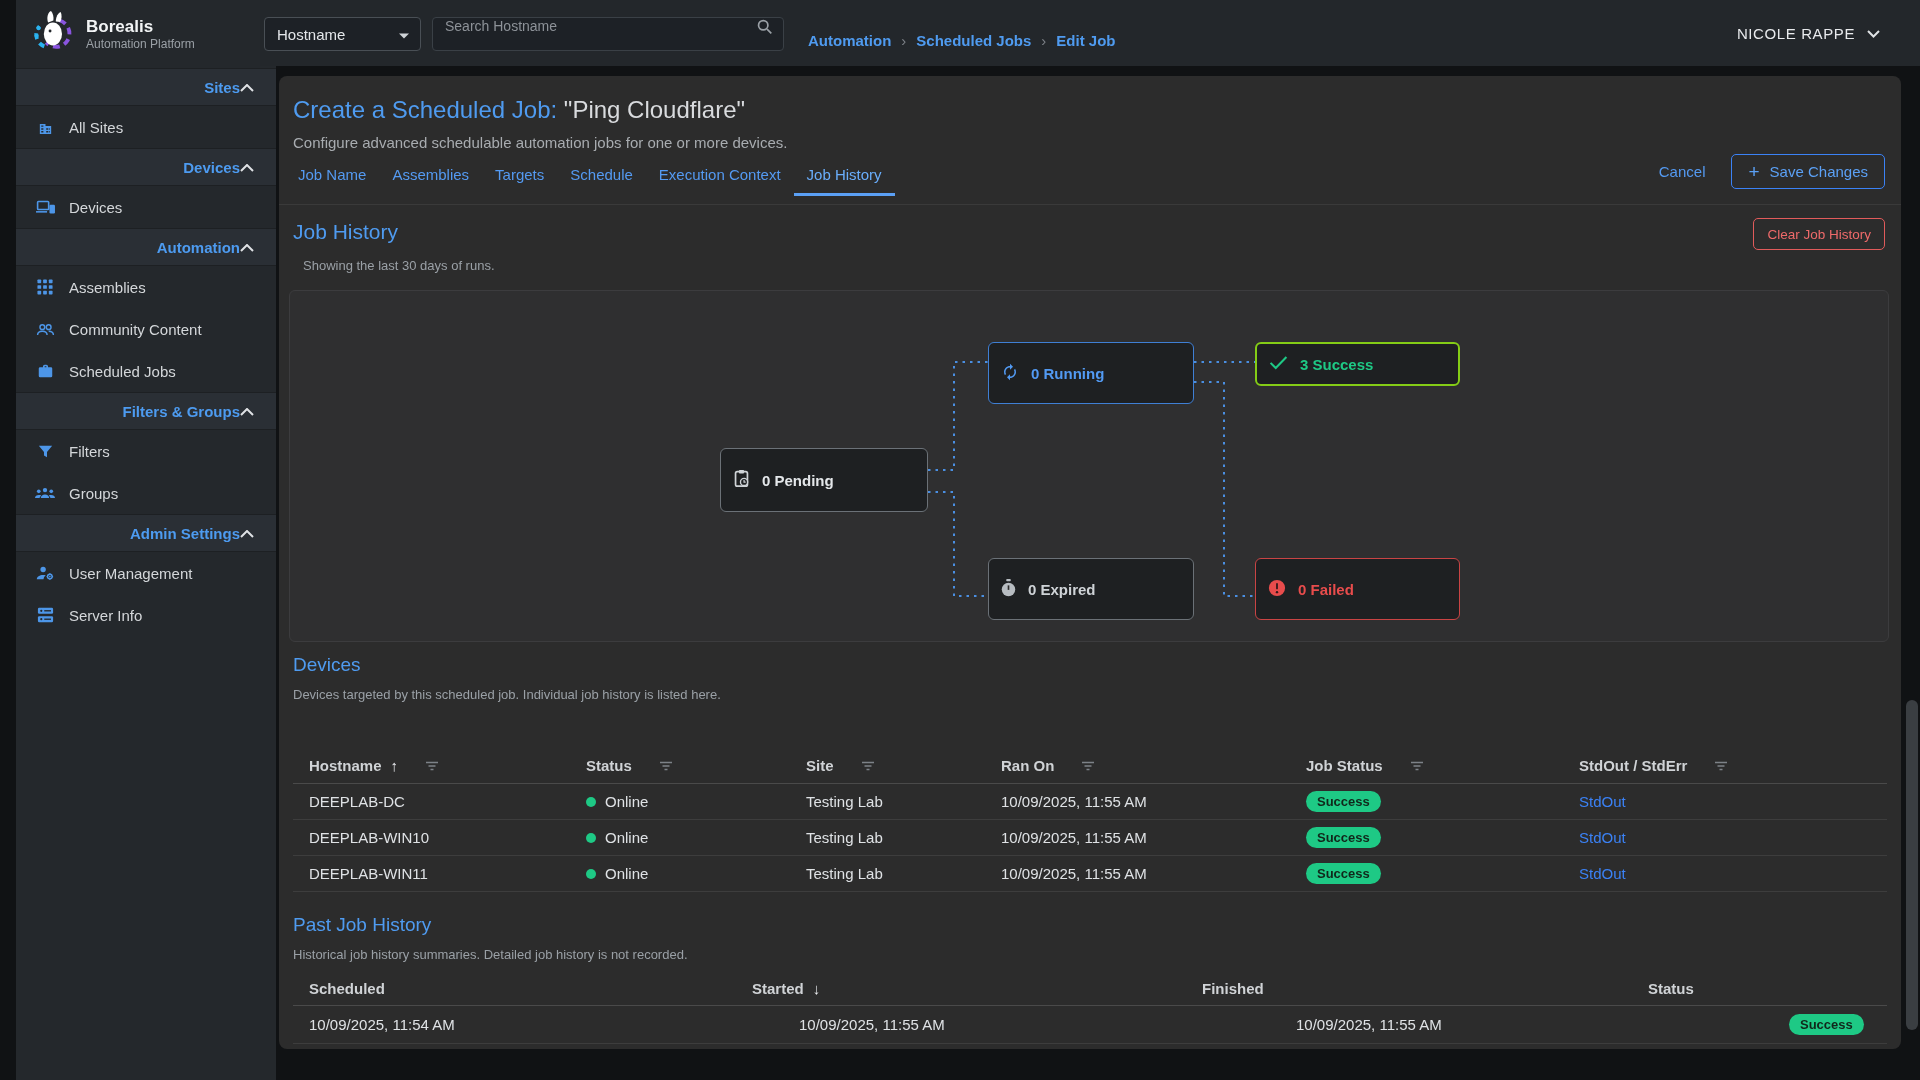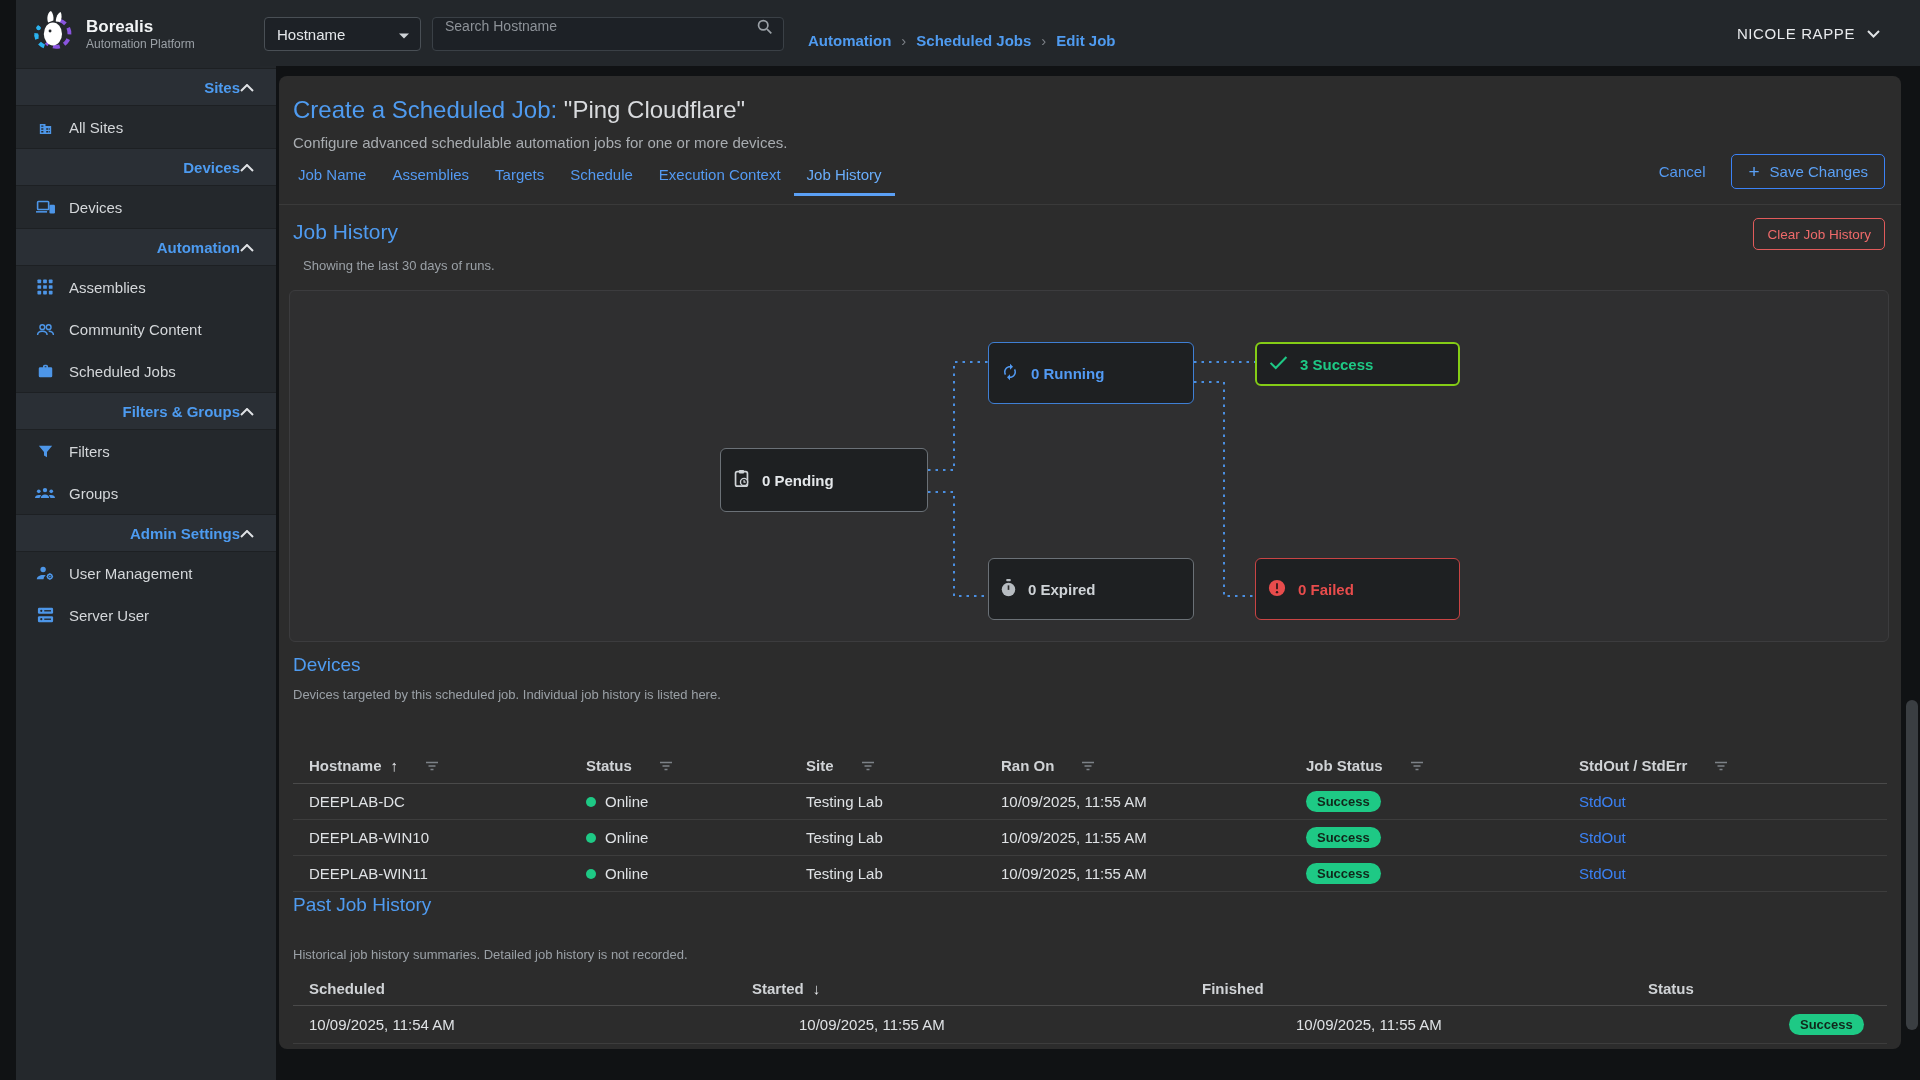--- a/index.html
+++ b/index.html
@@ -259,21 +259,21 @@
         <span class="nav-icon">
           <svg width="17" height="16" viewBox="0 0 20 19" fill="#4d96e8">
               <rect x="1" y="1" width="18" height="7" rx="1.5"></rect>
               <rect x="1" y="11" width="18" height="7" rx="1.5"></rect>
               <circle cx="5" cy="4.5" r="1.3" fill="#24282c"></circle>
               <rect x="8.5" y="3.7" width="8" height="1.6" fill="#24282c"></rect>
               <circle cx="5" cy="14.5" r="1.3" fill="#24282c"></circle>
               <rect x="8.5" y="13.7" width="8" height="1.6" fill="#24282c"></rect>
             </svg>
         </span>
-        <span class="nav-label">Server User</span>
+        <span class="nav-label">Server Info</span>
       </div>
     </nav>
   </aside>
 
   <header class="topbar">
     <div class="hostname-select">
       <span>Hostname</span>
       <span><svg width="12" height="8" viewBox="0 0 12 8">
             <path d="M1 1.5l5 5 5-5z" fill="#cfd3d7"></path>
           </svg></span>
@@ -498,21 +498,21 @@
         <div class="cell">10/09/2025, 11:55 AM</div>
         <div class="cell">
             <span class="pill">Success</span>
           </div>
         <div class="cell">
             <span class="link">StdOut</span>
           </div>
       </div>
     </div>
 
-    <div class="section-heading" style="top:818px;">Past Job History</div>
+    <div class="section-heading" style="top:838px;">Past Job History</div>
     <div class="section-subtitle" style="top:871px;">Historical job history summaries. Detailed job history is not recorded.</div>
 
     <div class="past-table">
       <div class="trow thead">
         <div class="hcell">
             <span>Scheduled</span>
           </div>
         <div class="hcell">
           <span>Started</span>
           <span class="sort-arrow">↓</span>

